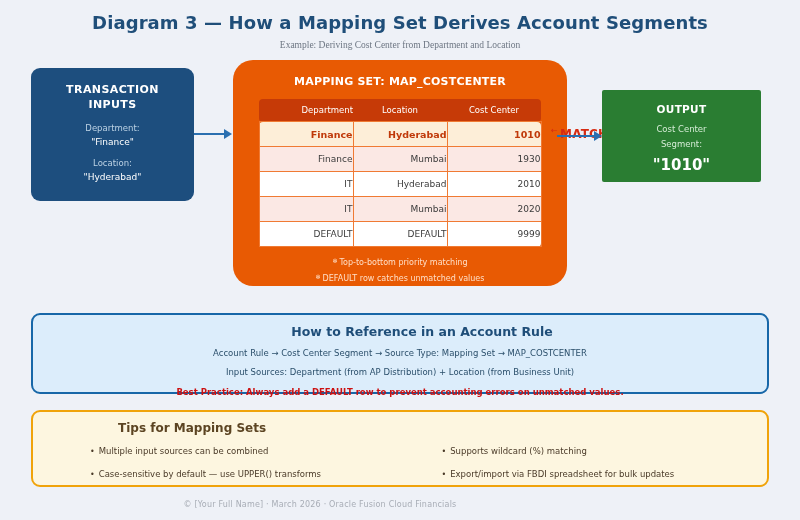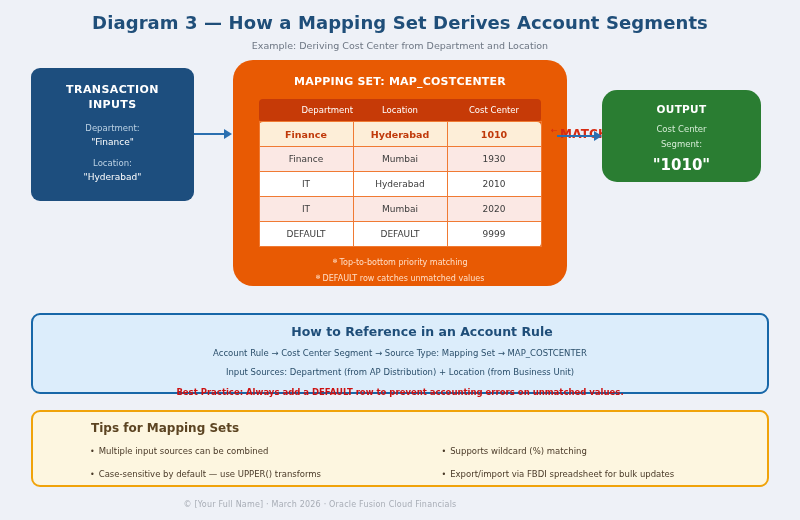--- a/index.html
+++ b/index.html
@@ -24,20 +24,21 @@
     letter-spacing: .1px;
     margin: 0;
     padding-top: 12px;
   }
   .page-subtitle {
     text-align: center;
     color: #6d7683;
     font-size: 9.5px;
     margin: 0;
     padding-top: 7px;
+    font-family: Liberation Serif, serif;
   }
 
   
   .flow {
     position: absolute;
     left: 0;
     top: 56px;
     width: 800px;
     height: 240px;
   }
@@ -137,21 +138,21 @@
     height: 22px;
     text-align: center;
     border: none;
     padding: 0;
   }
   .map-table th:first-child { border-top-left-radius: 4px; border-bottom-left-radius: 4px; text-align: right; }
   .map-table th:last-child  { border-top-right-radius: 4px; border-bottom-right-radius: 4px; }
 
   .map-table td {
     height: 24px;
-    text-align: center;
+    text-align: right;
     font-size: 9px;
     color: #3b3b3b;
     border: 1px solid #f07a33;
     padding: 0;
     background: #ffffff;
   }
   .map-table tr.alt td { background: #fbe8e4; }
   .map-table tr.match-row td {
     background: #fdeed8;
     color: #c0390a;
@@ -175,21 +176,21 @@
   .footnote .star { font-size: 6px; vertical-align: 2px; margin-right: 2px; }
 
   
   .output-box {
     position: absolute;
     left: 602px;
     top: 34px;
     width: 159px;
     height: 92px;
     background: #2a7d32;
-    border-radius: 15px;
+    border-radius: 2px;
     text-align: center;
     box-sizing: border-box;
     padding-top: 13px;
   }
   .output-title {
     color: #ffffff;
     font-size: 10.5px;
     font-weight: bold;
     letter-spacing: .3px;
   }
@@ -247,21 +248,21 @@
     height: 77px;
     background: #fdf6e0;
     border: 2px solid #f0a30a;
     border-radius: 9px;
     box-sizing: border-box;
   }
   .tips-title {
     color: #5c4422;
     font-size: 12px;
     font-weight: bold;
-    padding: 9px 0 0 58px;
+    padding: 9px 0 0 85px;
   }
   .tips-cols {
     display: flex;
     padding: 5px 0 0 0;
     margin-left: 39px;
   }
   .tips-col {
     width: 50%;
     box-sizing: border-box;
   }

